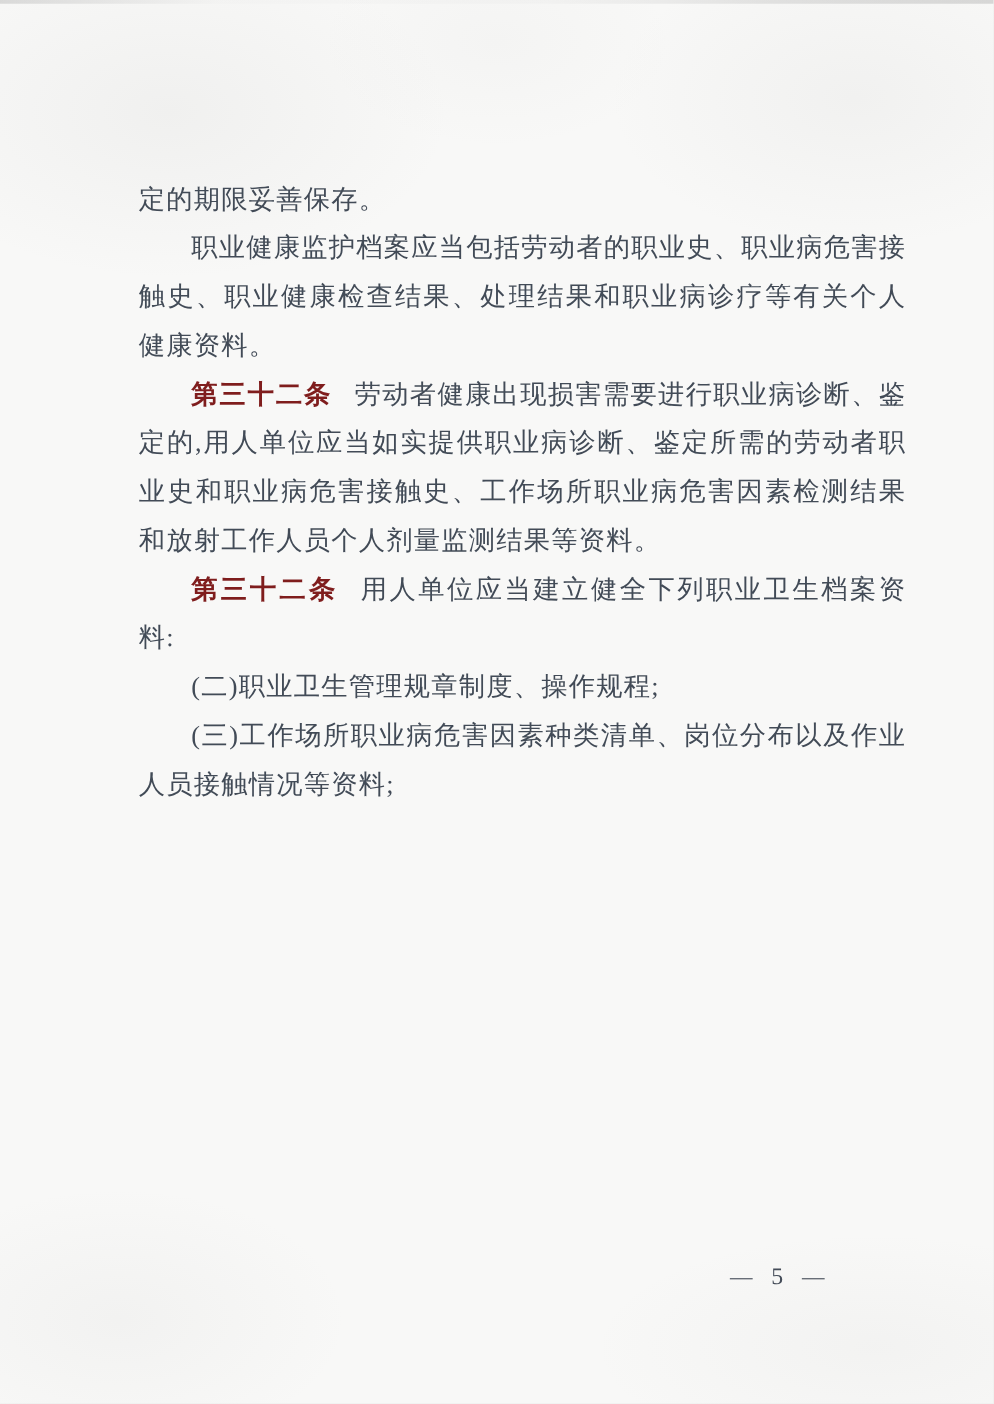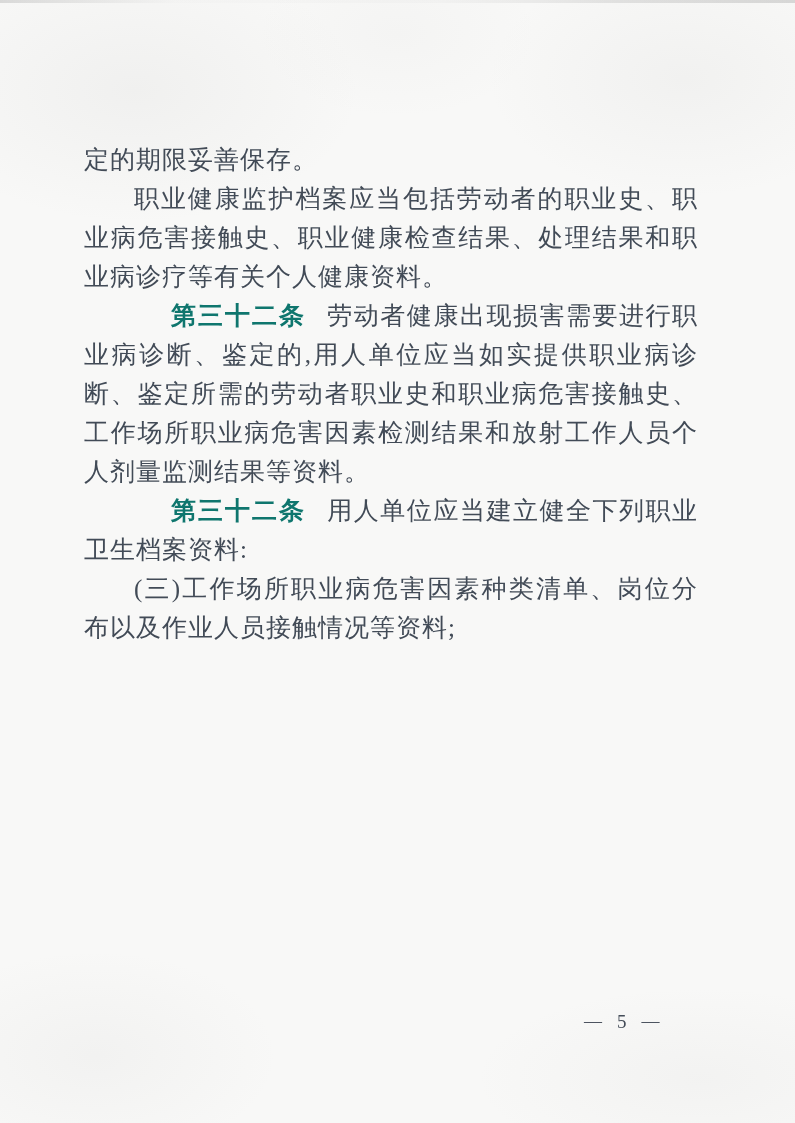--- a/index.html
+++ b/index.html
@@ -34,42 +34,41 @@
     position: absolute;
     top: 0; left: 0; right: 0;
     height: 3px;
     background: linear-gradient(90deg,
       rgba(140,140,140,0.28) 0%, rgba(200,200,200,0.05) 22%,
       rgba(190,190,190,0.08) 55%, rgba(145,145,145,0.22) 78%,
       rgba(140,140,140,0.30) 100%);
   }
   .content {
     position: absolute;
-    left: 84px;
+    left: 111px;
     top: 140px;
     width: 614px;
-    font-size: 25px;
+    font-size: 21px;
     line-height: 39px;
     letter-spacing: 1px;
     text-align: justify;
     text-justify: inter-ideograph;
   }
   .para {
     margin: 0;
   }
   .para.indent {
     text-indent: 2em;
   }
   .term {
     font-weight: bold;
-    font-family: Liberation Sans, sans-serif;
-    color: #0f766e;
+    font-family: Liberation Serif, serif;
+    color: #7f1d1d;
     padding-right: 0.85em;
     letter-spacing: 1.5px;
-    margin-left: 37px;
   }
   .footer {
     position: absolute;
     top: 1011px;
     left: 584px;
     display: flex;
     align-items: center;
     gap: 15px;
     font-size: 19px;
     color: #454d59;
@@ -91,20 +90,21 @@
 
     <p class="para indent"><span class="txt">职业健康监护档案应当包括劳动者的职业史、职业病危害接触史、职业健康检查结果、处理结果和职业病诊疗等有关个人健康资料。</span></p>
 
 
     <p class="para indent"><b class="term">第三十二条</b><span class="txt">劳动者健康出现损害需要进行职业病诊断、鉴定的,用人单位应当如实提供职业病诊断、鉴定所需的劳动者职业史和职业病危害接触史、工作场所职业病危害因素检测结果和放射工作人员个人剂量监测结果等资料。</span></p>
 
 
     <p class="para indent"><b class="term">第三十二条</b><span class="txt">用人单位应当建立健全下列职业卫生档案资料:</span></p>
 
 
+    <p class="para indent"><span class="txt">(二)职业卫生管理规章制度、操作规程;</span></p>
 
     <p class="para indent"><span class="txt">(三)工作场所职业病危害因素种类清单、岗位分布以及作业人员接触情况等资料;</span></p>
 
   </div>
 
   <div class="footer">
     <span class="dash">—</span>
     <span class="num">5</span>
     <span class="dash">—</span>
   </div>

